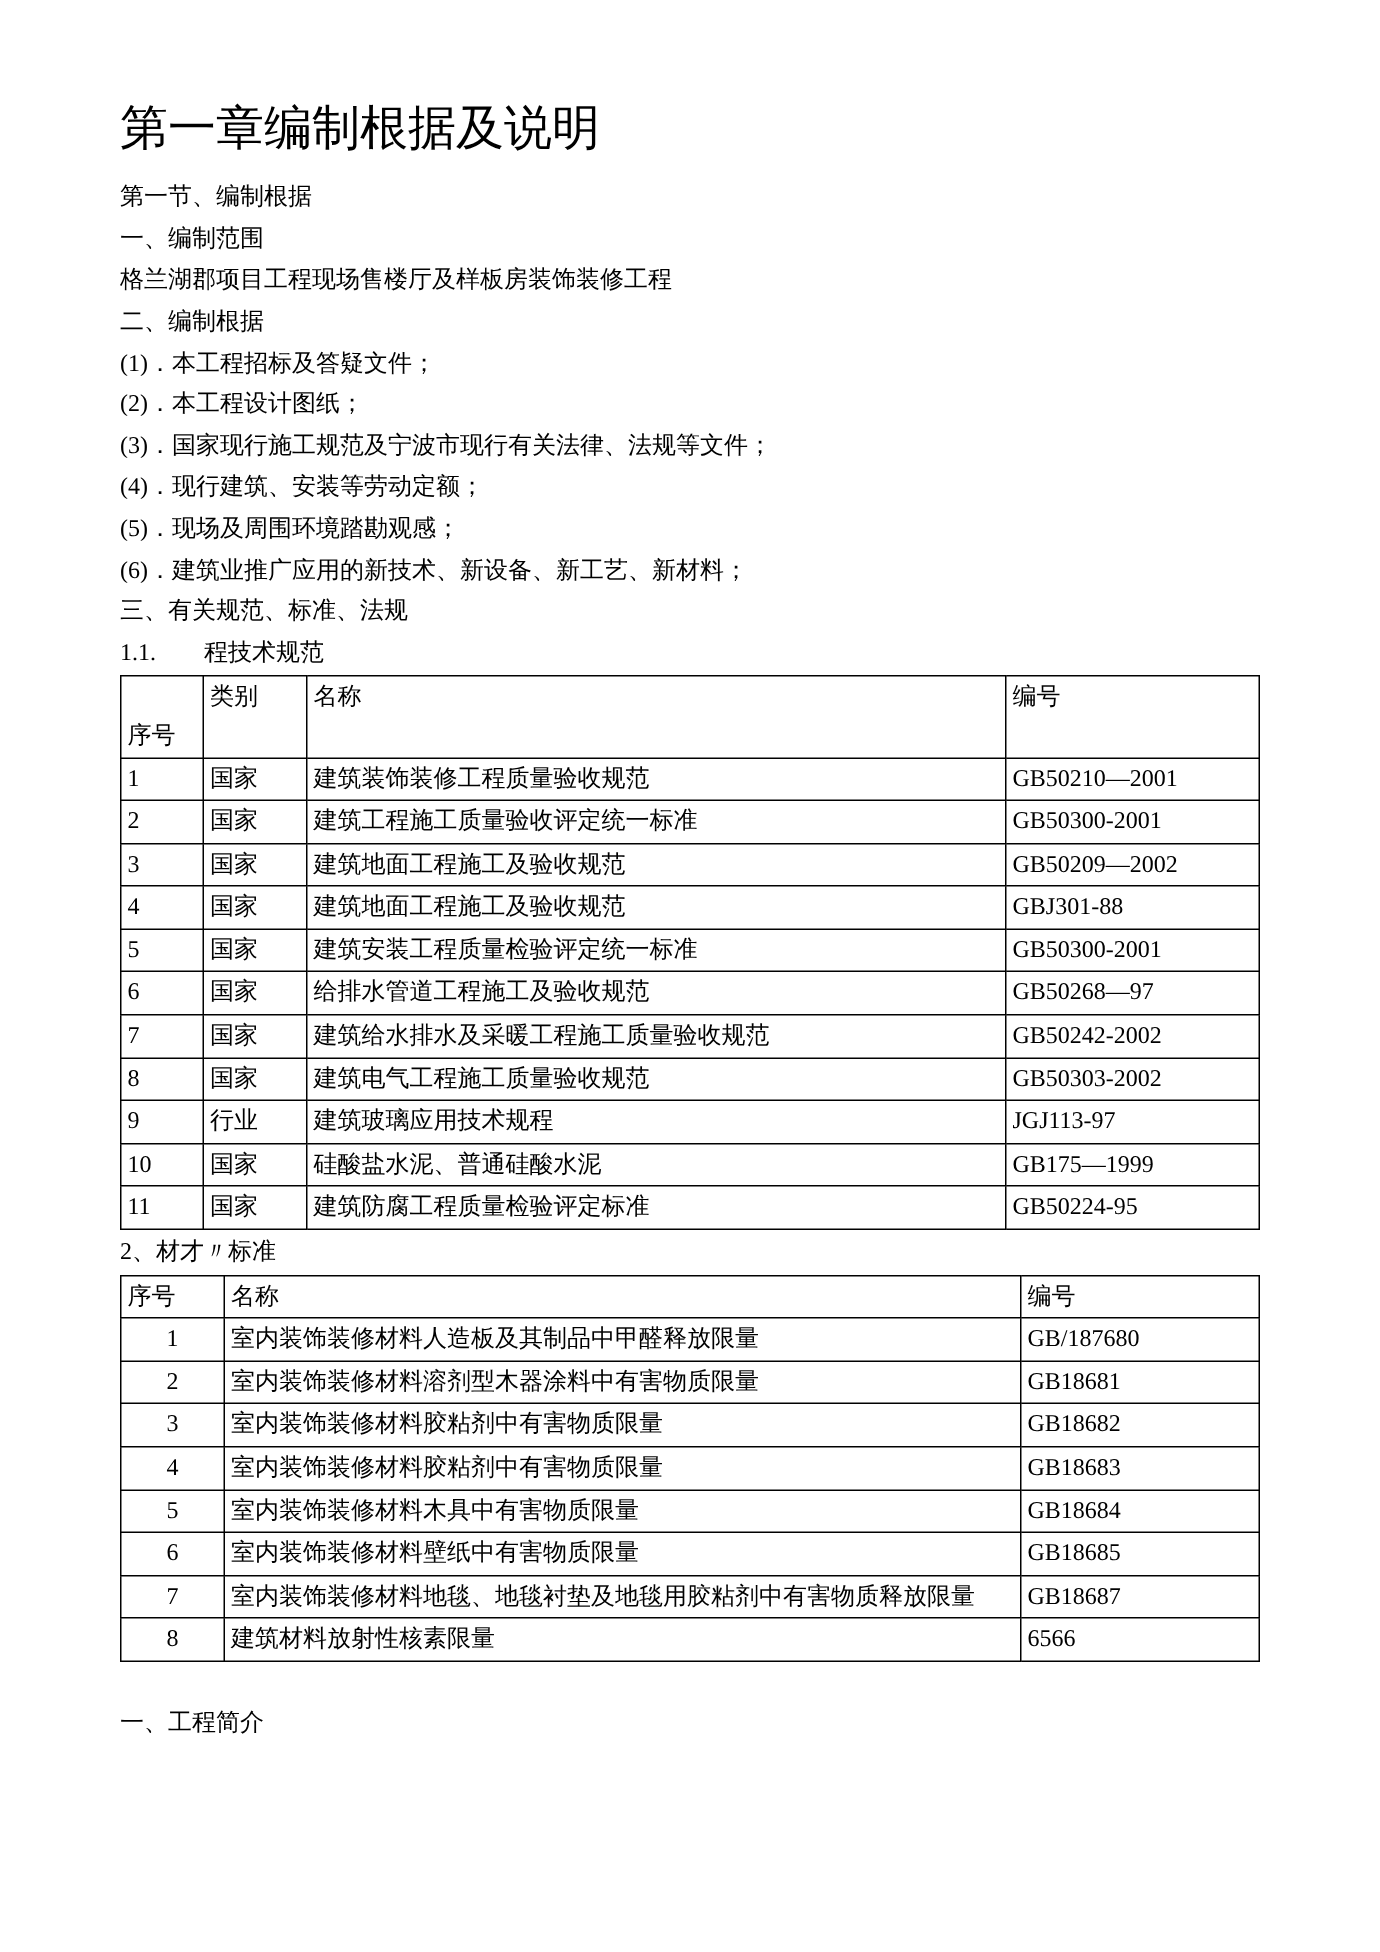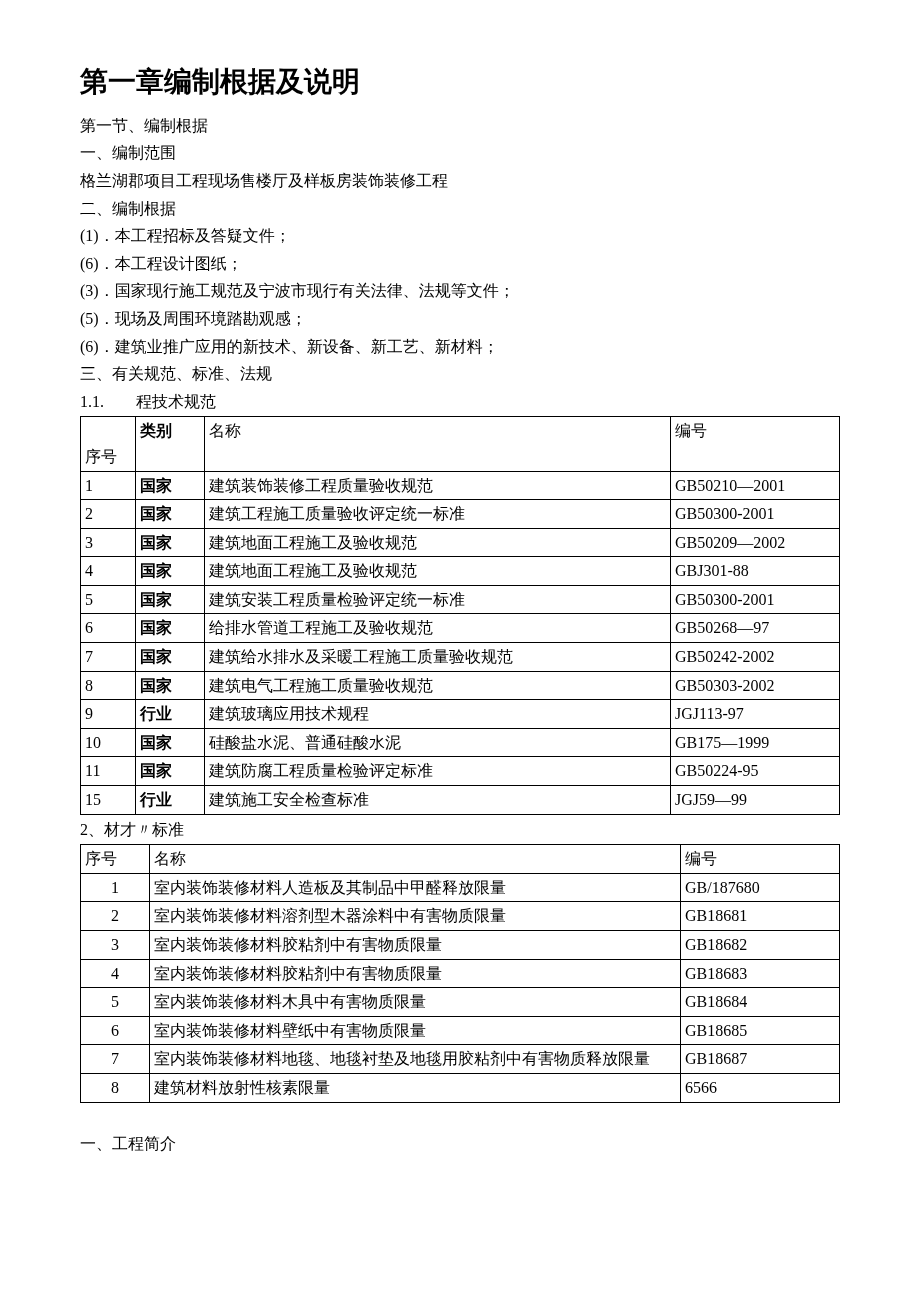--- a/index.html
+++ b/index.html
@@ -5,40 +5,40 @@
     body {
       font-family: "SimSun", "宋体", serif;
       font-size: 16px;
       margin: 0;
       padding: 60px 80px;
       background: #fff;
       color: #000;
       line-height: 1.6;
     }
     h1 {
-      font-size: 28px;
-      font-weight: bold;
+      font-size: 32px;
+      font-weight: normal;
       margin: 0 0 8px 0;
     }
     .line {
       margin: 2px 0;
     }
     table {
       border-collapse: collapse;
       width: 100%;
       margin: 2px 0;
     }
     td {
       border: 1px solid #000;
       padding: 1px 4px;
       vertical-align: top;
       font-size: 16px;
     }
     .col-seq1 { width: 46px; }
-    .col-cat1 { width: 60px; font-weight: bold; }
+    .col-cat1 { width: 60px; }
     .col-name1 { width: auto; }
     .col-code1 { width: 160px; }
     .col-seq2 { width: 60px; text-align: center; }
     .col-name2 { width: auto; }
     .col-code2 { width: 150px; }
     .section2 {
       margin-top: 16px;
     }
     .spacer { height: 10px; }
   </style>
@@ -47,22 +47,23 @@
 
 <h1>第一章编制根据及说明</h1>
 
 <div class="line">第一节、编制根据</div>
 <div class="line">一、编制范围</div>
 <div class="line">格兰湖郡项目工程现场售楼厅及样板房装饰装修工程</div>
 <div class="line">二、编制根据</div>
 
 <div id="basis-list">
     <div class="line">(1)．本工程招标及答疑文件；</div>
-    <div class="line">(6)．本工程设计图纸；</div>
+    <div class="line">(2)．本工程设计图纸；</div>
     <div class="line">(3)．国家现行施工规范及宁波市现行有关法律、法规等文件；</div>
+    <div class="line">(4)．现行建筑、安装等劳动定额；</div>
     <div class="line">(5)．现场及周围环境踏勘观感；</div>
     <div class="line">(6)．建筑业推广应用的新技术、新设备、新工艺、新材料；</div>
   </div>
 
 <div class="line">三、有关规范、标准、法规</div>
 <div class="line">1.1.　　程技术规范</div>
 
 <table>
   <tbody id="table1-body">
       <tr>
@@ -130,26 +131,20 @@
         <td class="col-cat1">国家</td>
         <td class="col-name1">硅酸盐水泥、普通硅酸水泥</td>
         <td class="col-code1">GB175—1999</td>
       </tr>
       <tr>
         <td class="col-seq1">11</td>
         <td class="col-cat1">国家</td>
         <td class="col-name1">建筑防腐工程质量检验评定标准</td>
         <td class="col-code1">GB50224-95</td>
       </tr>
-      <tr>
-        <td class="col-seq1">15</td>
-        <td class="col-cat1">行业</td>
-        <td class="col-name1">建筑施工安全检查标准</td>
-        <td class="col-code1">JGJ59—99</td>
-      </tr>
     </tbody>
 </table>
 
 <div class="line">2、材才〃标准</div>
 
 <table>
   <tbody id="table2-body">
       <tr>
         <td class="col-seq2" style="text-align: left;">序号</td>
         <td class="col-name2">名称</td>

